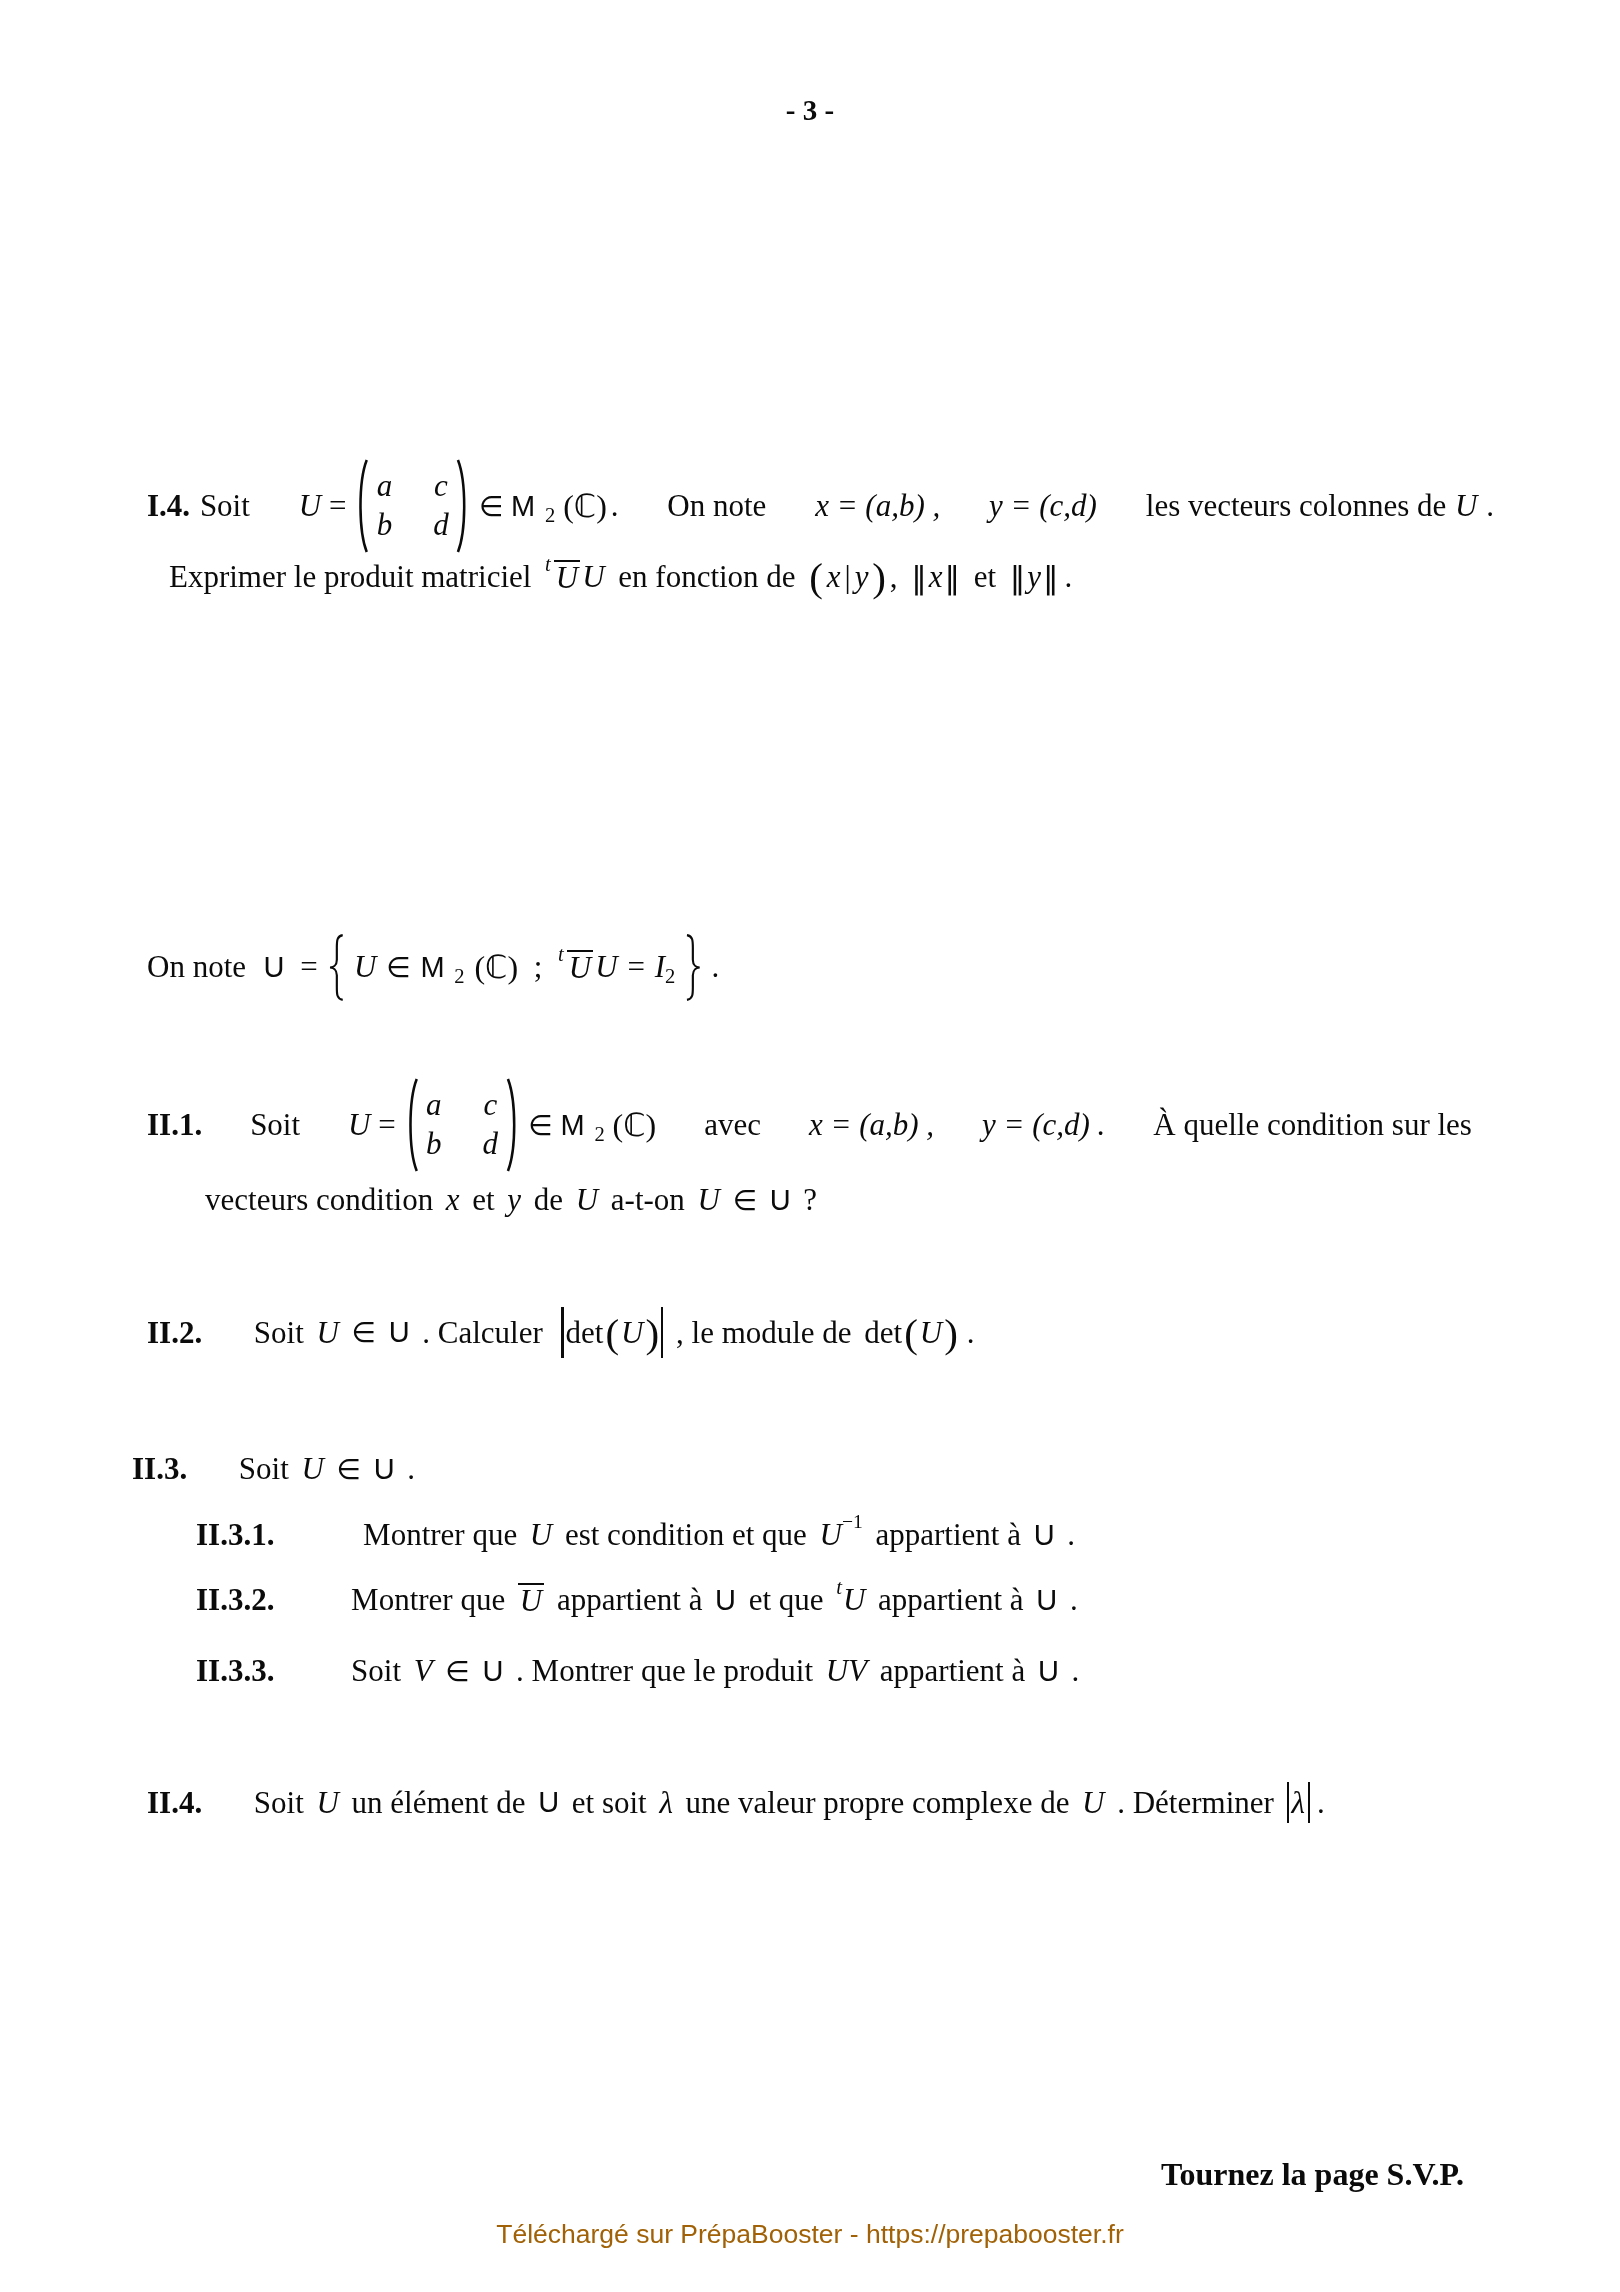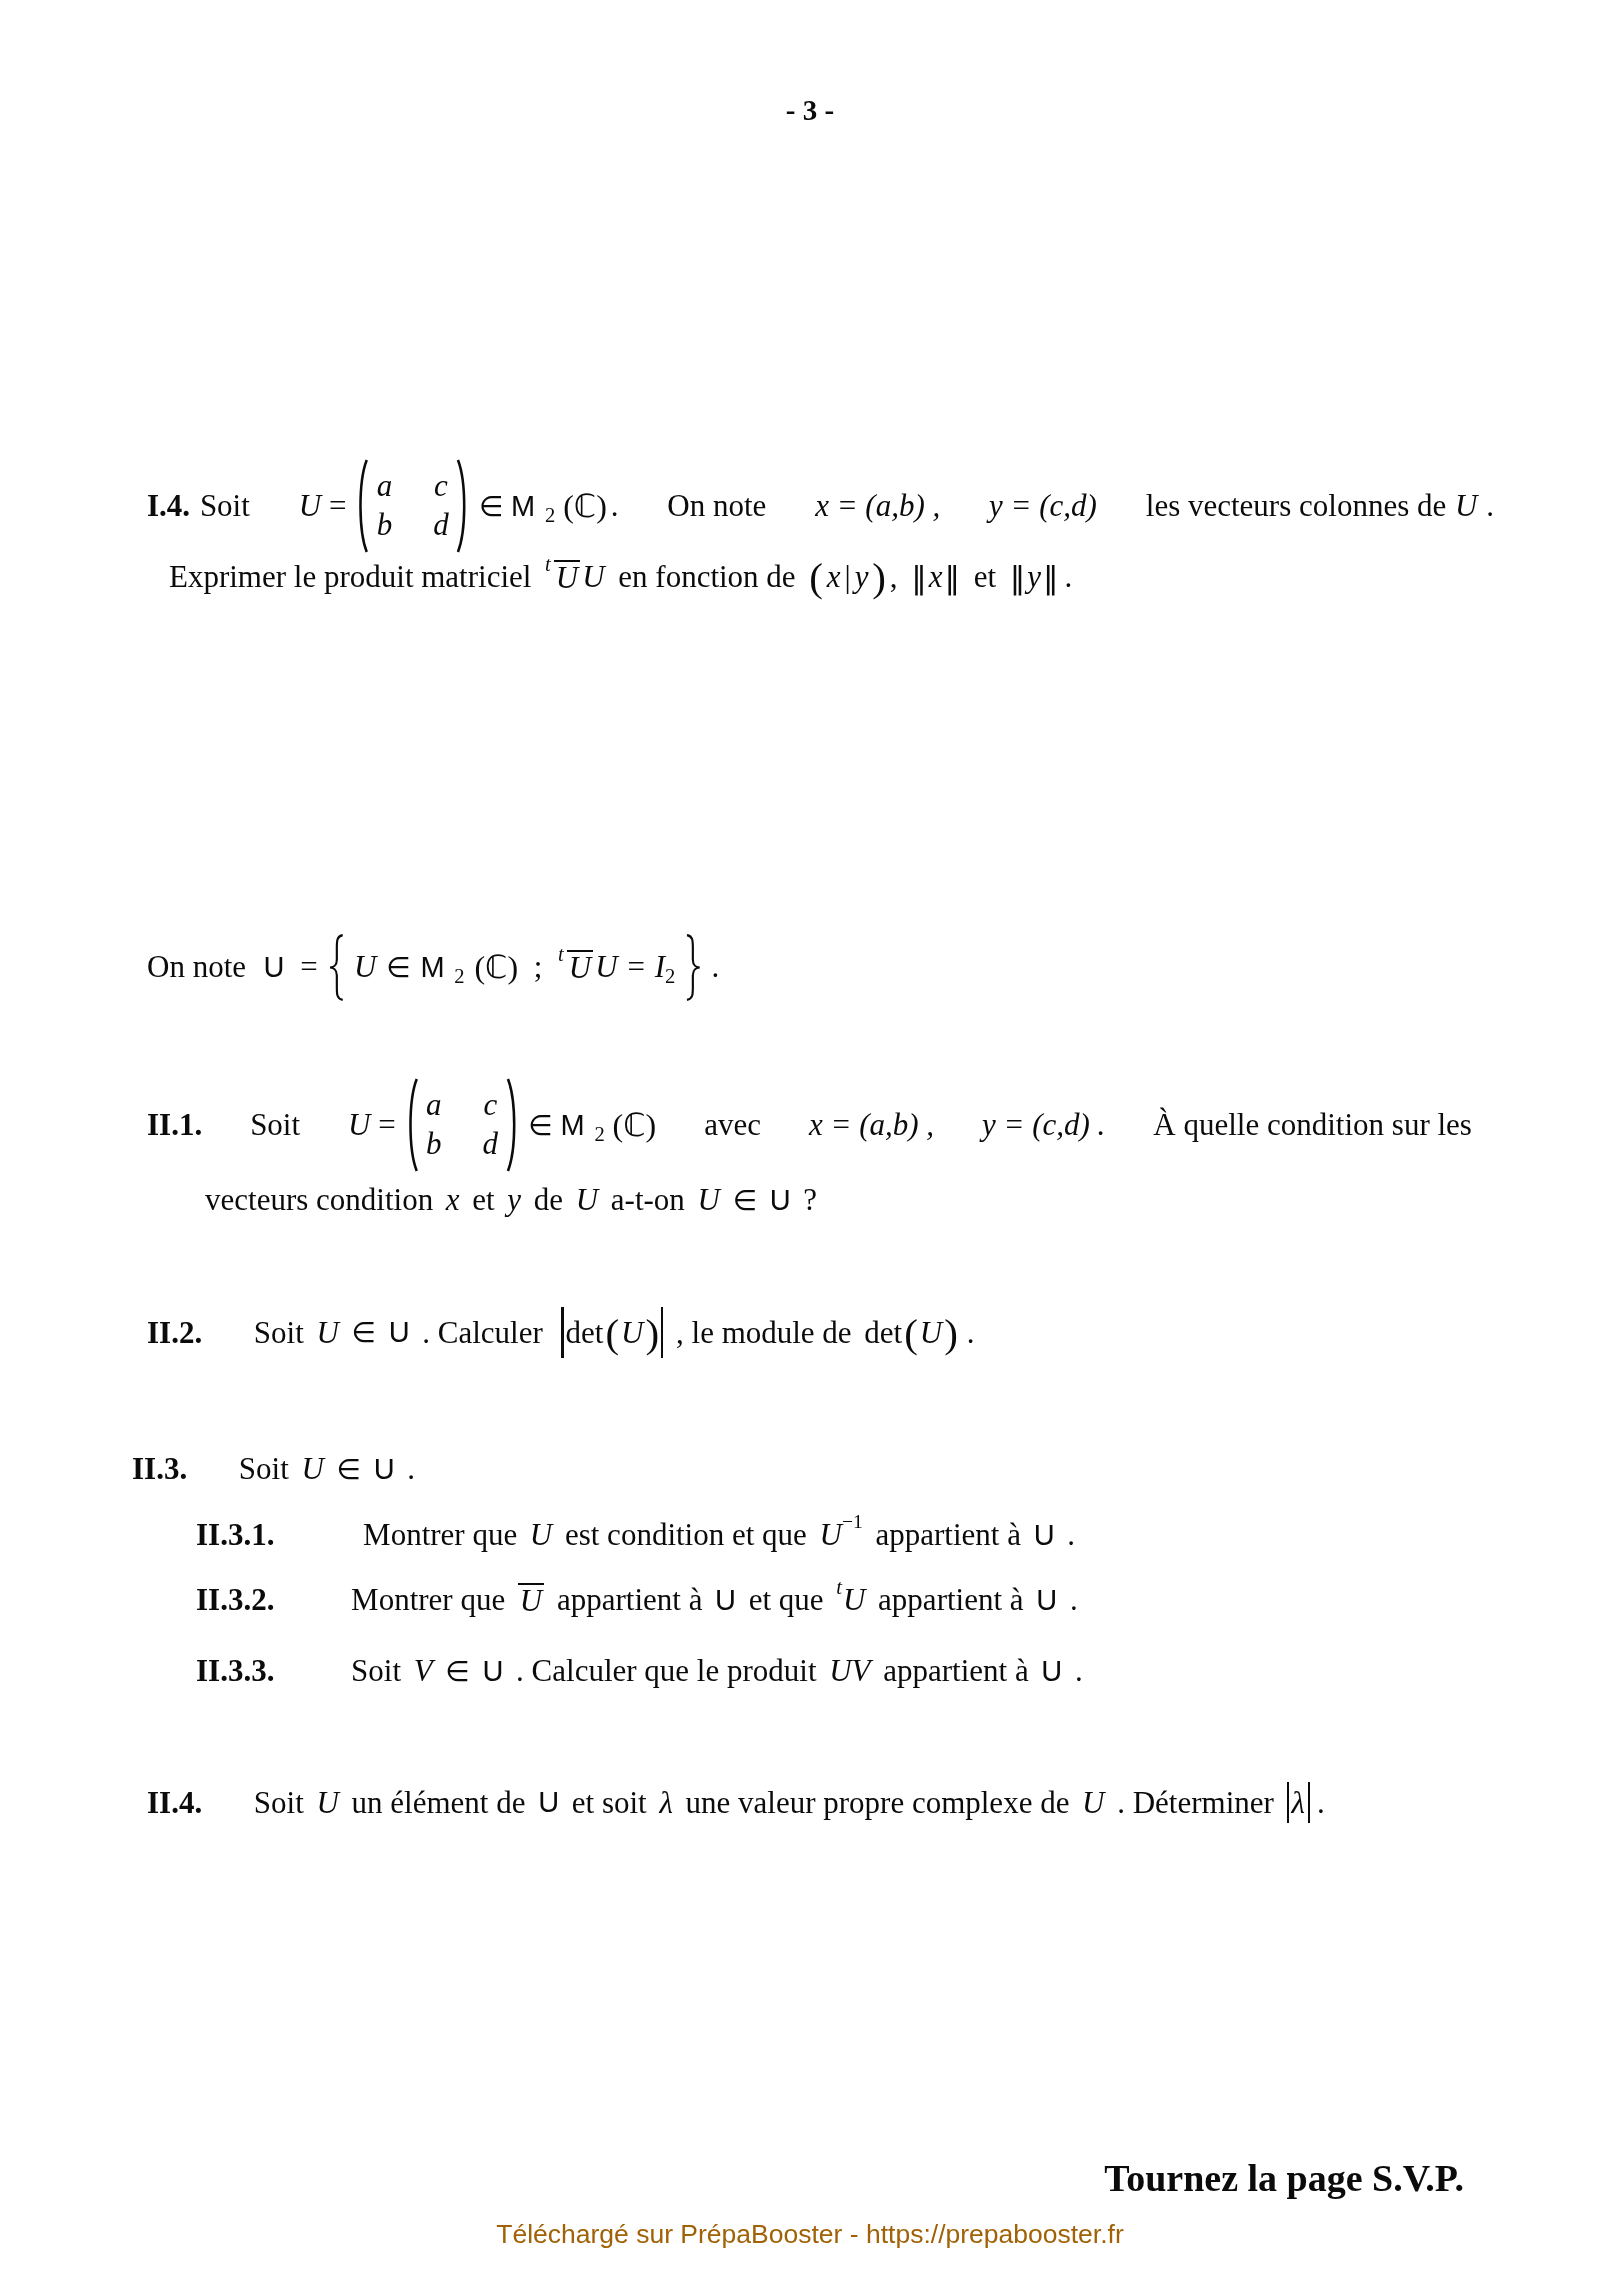--- a/index.html
+++ b/index.html
@@ -23,21 +23,21 @@
   .cg2 { gap:2px; } .cg4 { gap:3.9px; } .cg8 { gap:7.8px; }
   .vbar { display:inline-block; width:2.2px; background:#0b0b0b; }
   .h52 { height:51px; } .h42 { height:41px; }
   .bigp { font-size:41px; line-height:0; }
   .cset { font-size:32px; font-family:"Liberation Serif","DejaVu Sans",serif; }
   .mat { display:grid; grid-template-columns:auto auto; column-gap:41px; row-gap:4.9px;
          text-align:center; font-style:italic; font-size:31px; line-height:1.1; }
   .center-line { justify-content:center; left:0; width:1620px; }
   .heading { font-size:37px; font-weight:bold; letter-spacing:1px; }
   .pagenum { font-size:29px; font-weight:bold; }
-  .tournez { font-size:38px; font-weight:bold; }
+  .tournez { font-size:32px; font-weight:bold; }
   .dl { font-family:"Liberation Sans", sans-serif; font-size:26.5px; color:#a16207; }
   svg.delim path { fill:none; stroke:#0b0b0b; }
 </style>
 </head>
 <body>
 
 <div class="page">
 
   <div class="row center-line" style="top:94px;">
     <span class="pagenum">- 3 -</span>
@@ -245,21 +245,21 @@
     <span class="sans">U</span>
     <span>.</span>
   </div>
 
   <div class="row g13" style="left:196px; top:1653px;">
     <span class="b" style="margin-right:64px;">II.3.3.</span>
     <span>Soit</span>
     <span class="it">V</span>
     <span class="sym">∈</span>
     <span class="sans">U</span>
-    <span>. Calculer que le produit</span>
+    <span>. Montrer que le produit</span>
     <span class="it">UV</span>
     <span>appartient à</span>
     <span class="sans">U</span>
     <span>.</span>
   </div>
 
   <div class="row g13" style="left:147px; top:1778px; height:49px;">
     <span class="b" style="margin-right:39px;">II.4.</span>
     <span>Soit</span>
     <span class="it">U</span>

